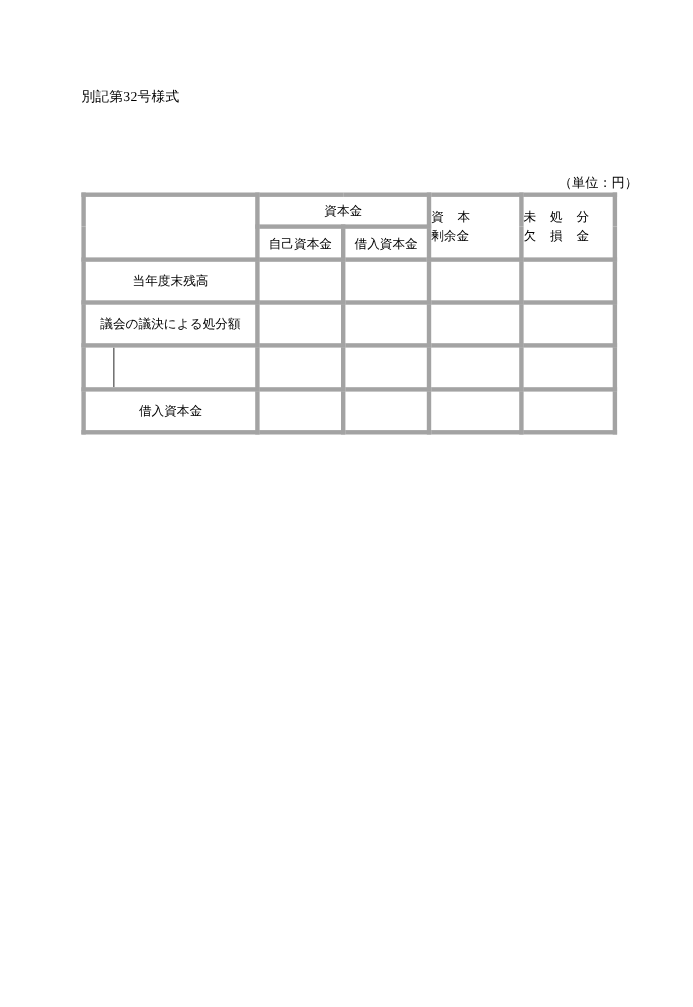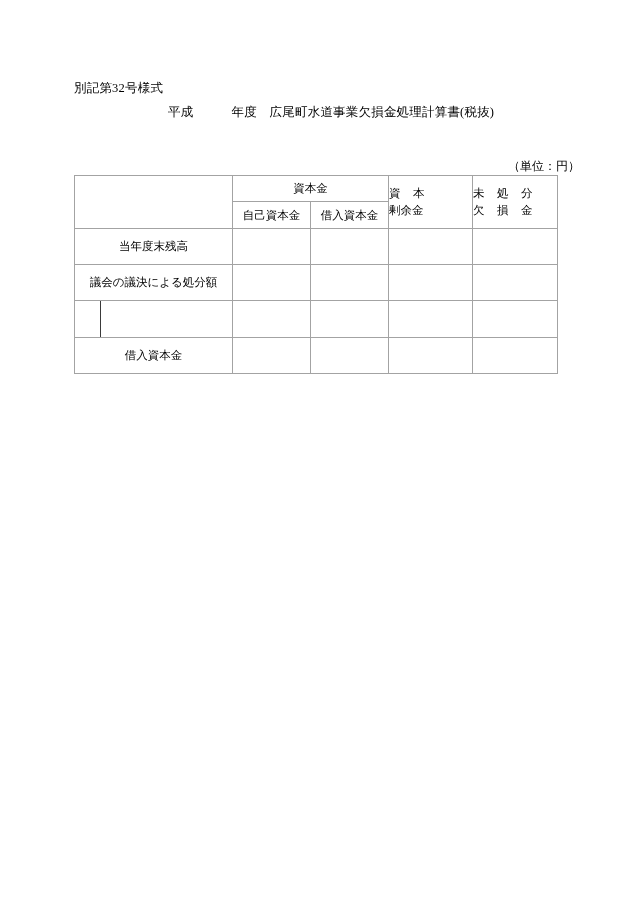--- a/index.html
+++ b/index.html
@@ -50,21 +50,21 @@
   }
   table.main {
     position: absolute;
     left: 74px;
     top: 175px;
     width: 483px;
     border-collapse: collapse;
     table-layout: fixed;
   }
   table.main td, table.main th {
-    border: 1px solid #a3a3a3;
+    border: 4px solid #a3a3a3;
     font-weight: normal;
     font-size: 11.5px;
     padding: 0;
     vertical-align: middle;
   }
   .c-head-blank { width: 158px; }
   .c-own { width: 78px; }
   .c-borrow { width: 78px; }
   .c-surplus { width: 84px; }
   .c-deficit { width: 85px; }
@@ -110,21 +110,20 @@
   }
   .tall { height: 36px; }
 </style>
 </head>
 <body>
 
 <div class="page">
 
   <div class="form-no">別記第32号様式</div>
 
-  <div class="doc-title">平成　　　年度　広尾町水道事業欠損金処理計算書(税抜)</div>
 
   <div class="unit-note">（単位：円）</div>
 
   <table class="main">
     <colgroup>
       <col class="c-head-blank">
       <col class="c-own">
       <col class="c-borrow">
       <col class="c-surplus">
       <col class="c-deficit">

